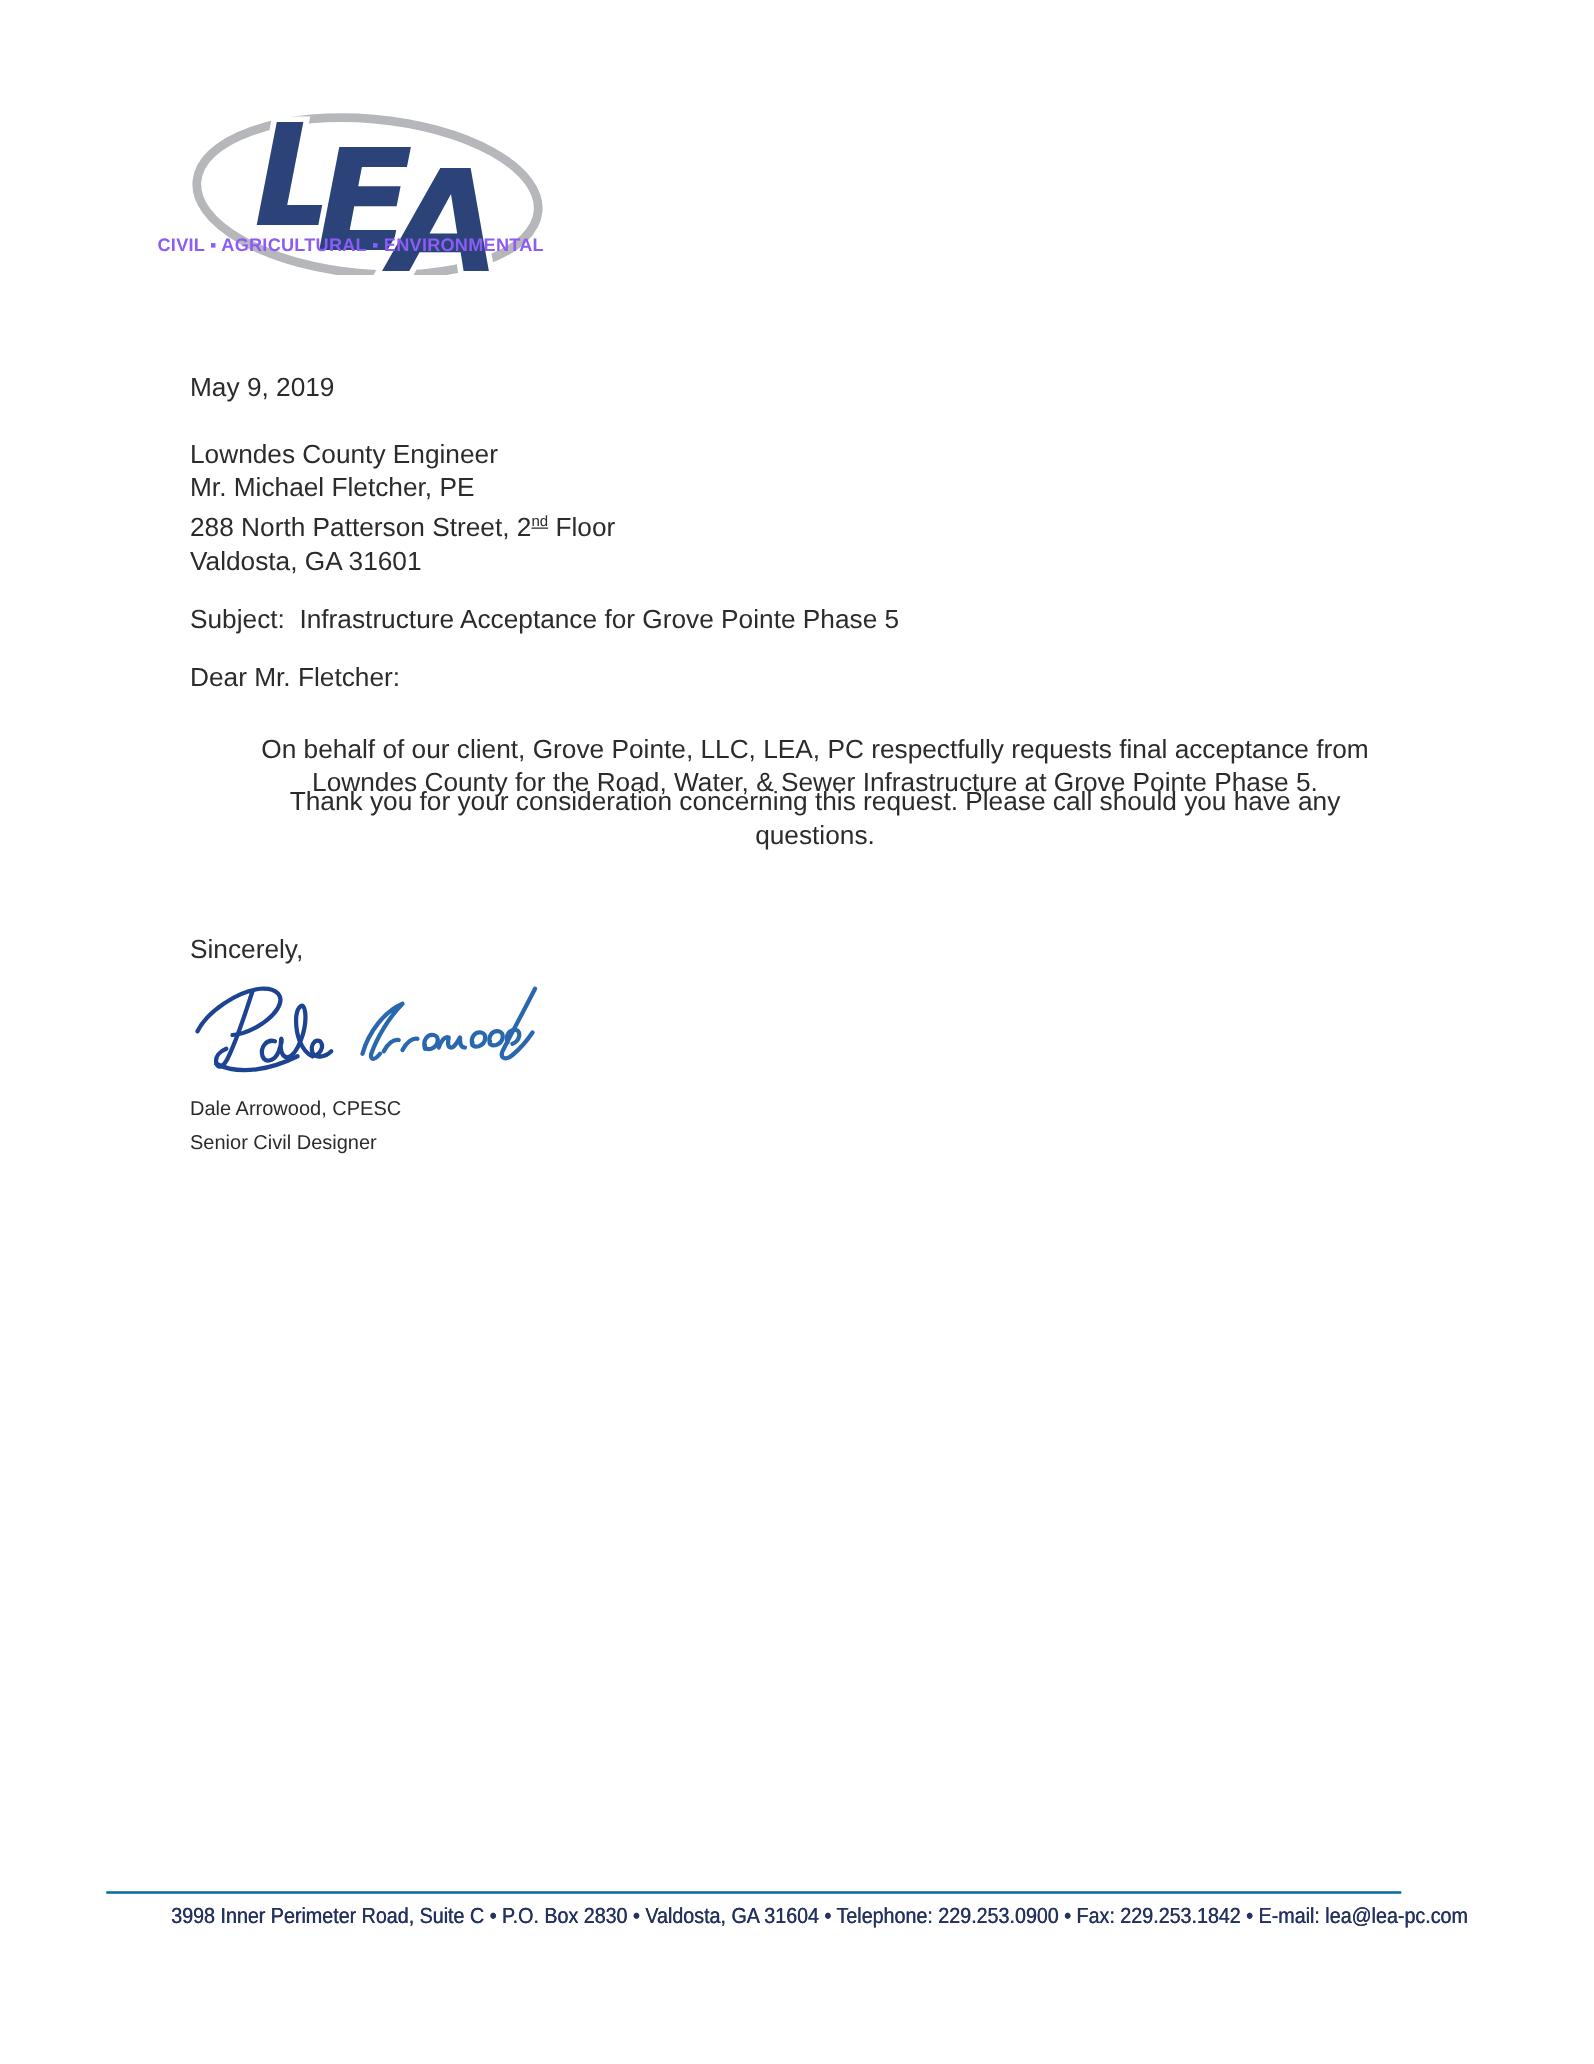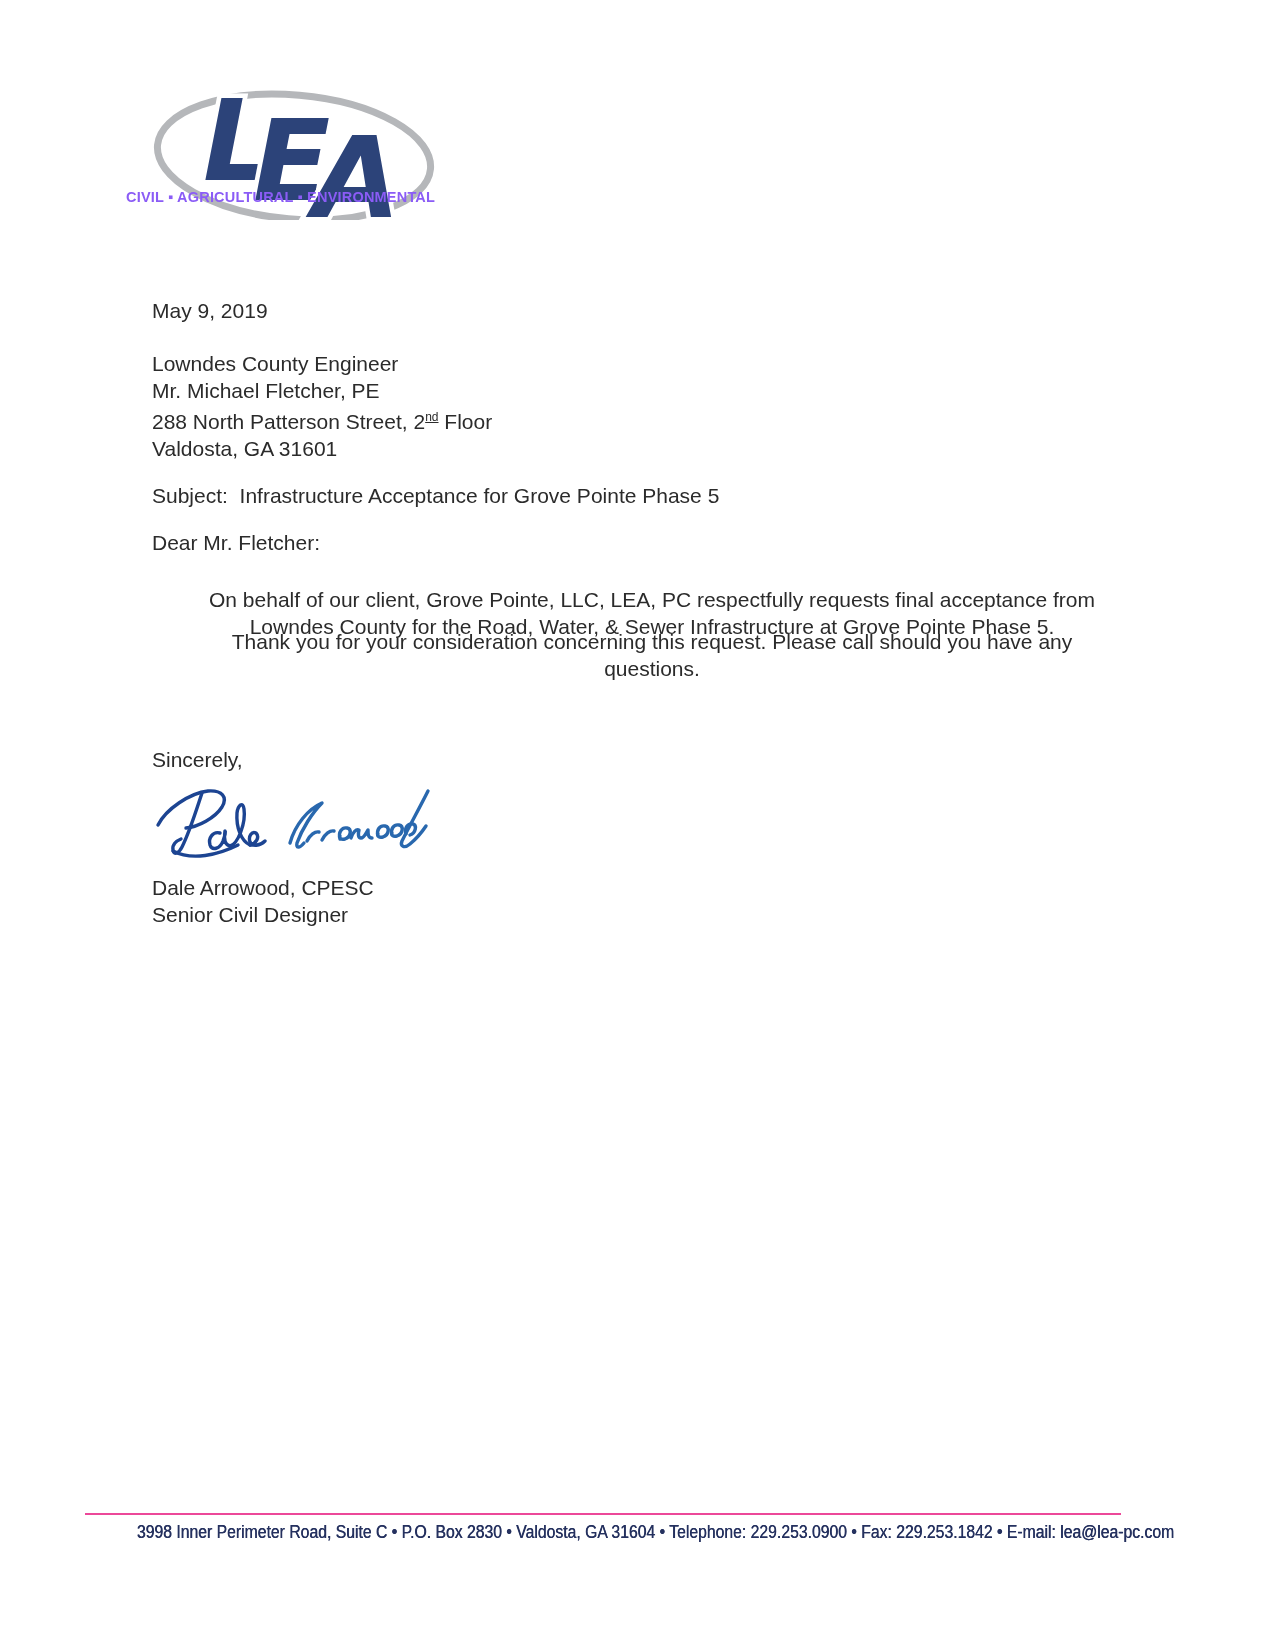--- a/index.html
+++ b/index.html
@@ -35,24 +35,24 @@
   
   .textline { position:absolute; left:152px; font-size:21px; line-height:27px; }
   .recipient { position:absolute; left:152px; top:351px; font-size:21px; line-height:26.5px; }
   .subject { white-space: pre; }
   .para { position:absolute; left:152px; width:1000px; font-size:21px; line-height:27px; white-space:pre-line;text-align:center; }
   sup { font-size:12px;text-decoration:underline; }
 
   .signature-svg { position:absolute; left:150px; top:783px; width:300px; height:95px; }
   .sig-stroke { fill:none; stroke-linecap:round; stroke-linejoin:round; }
 
-  .signer-block { position:absolute; left:152px; top:874px; font-size:21px; line-height:27px; }
+  .signer-block { position:absolute; left:152px; top:874px; font-size:16px; line-height:27px; }
 
   
-  .footer { position:absolute; left:85px; top:1513px; width:1036px; border-top:2px solid #ec4899; }
+  .footer { position:absolute; left:85px; top:1513px; width:1036px; border-top:2px solid #0369a1; }
   .footer-text {
     margin-top:7px;
     text-align:center;
     font-size:17.5px;
     color:#25315f;
     white-space:nowrap;
     transform: scaleX(0.9);
     transform-origin: center;
     text-shadow: 0.4px 0 0 #25315f;
   }

